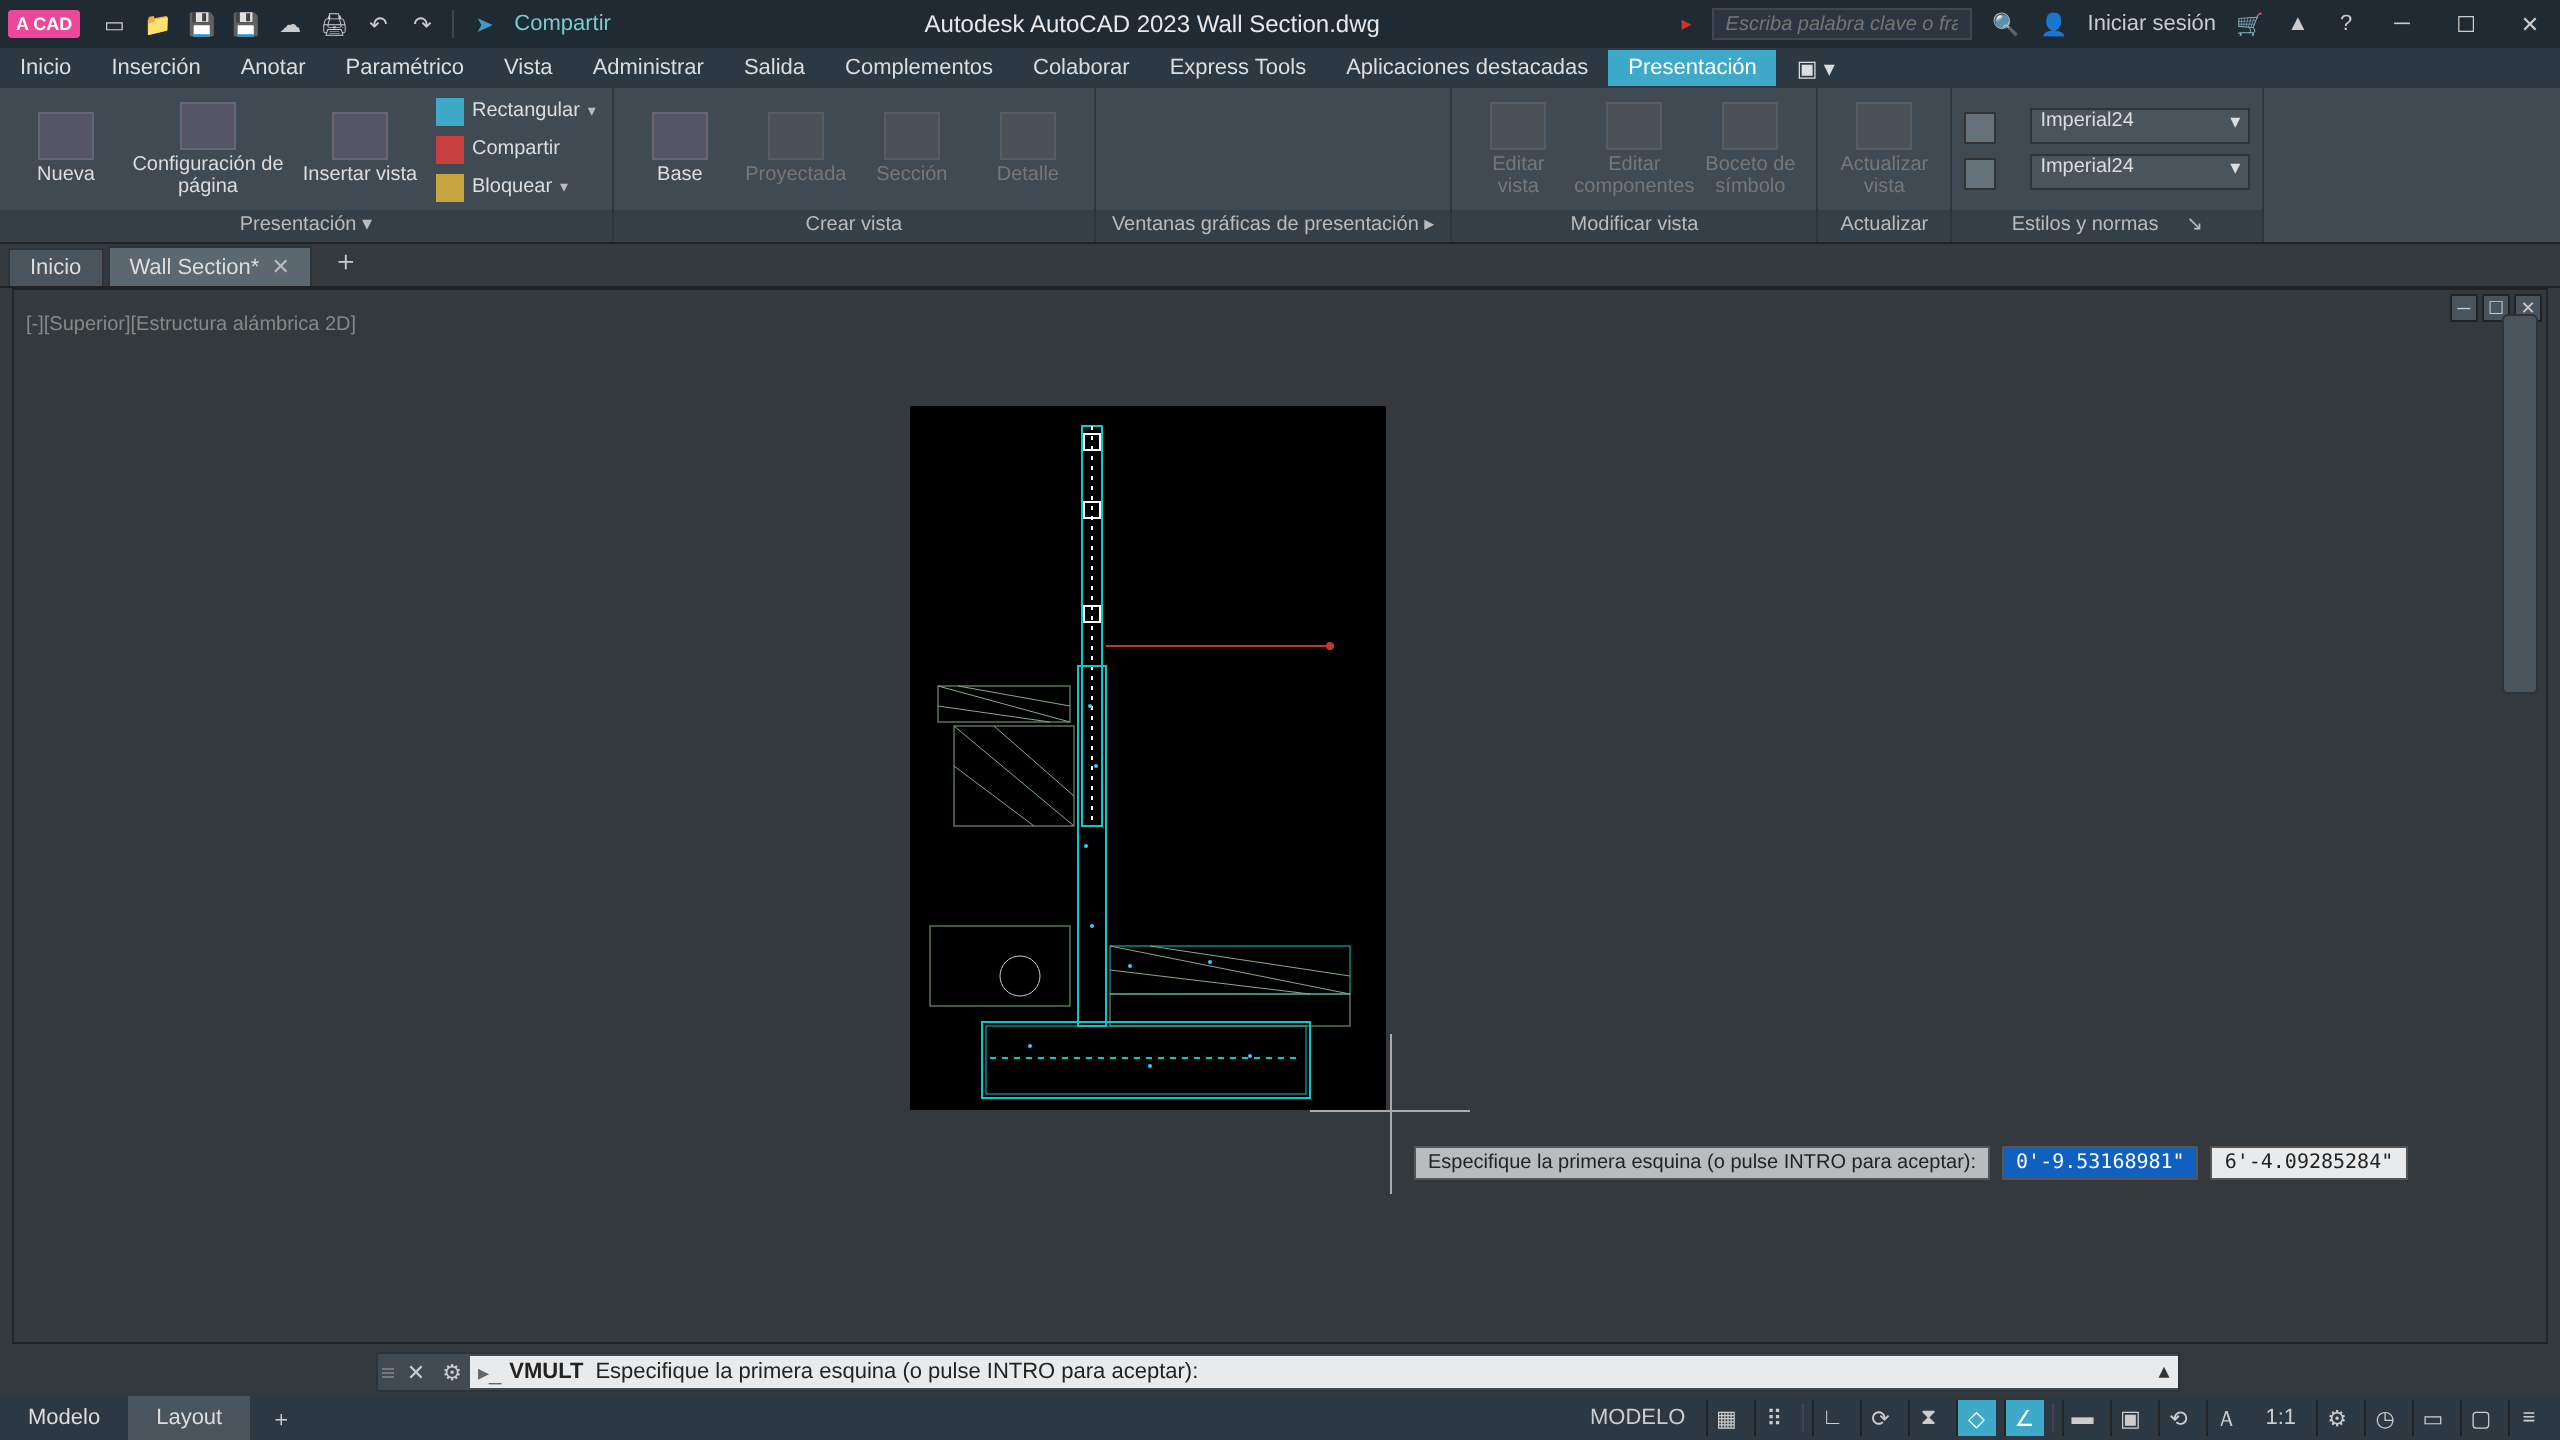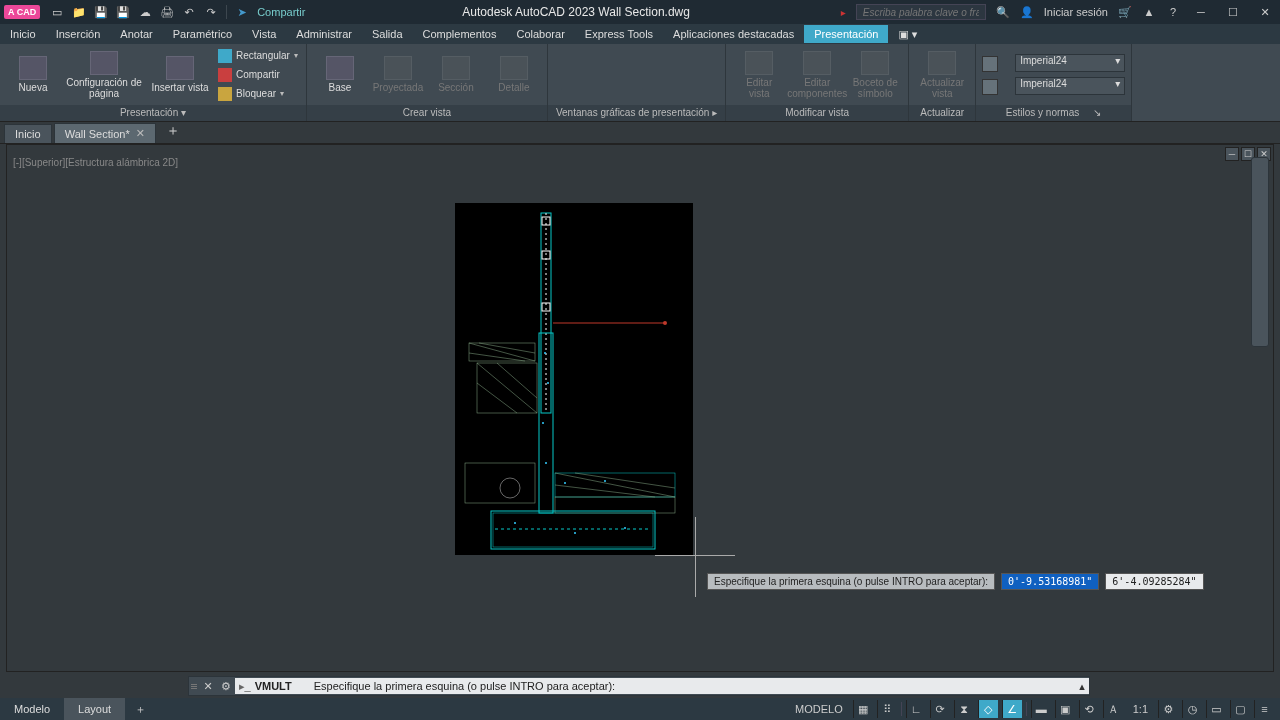--- a/index.html
+++ b/index.html
@@ -63,21 +63,21 @@
 .dyn-text { background: #b8bcbf; color: #222; padding: 2px 6px; border: 1px solid #555; }
 .dyn-field { background: #e8eaec; color: #222; padding: 2px 6px; border: 1px solid #555; font-family: monospace; }
 .dyn-field.sel { background: #1060c0; color: #fff; }
 
 
 .cmdline { position: absolute; left: 188px; right: 190px; bottom: 24px; height: 20px; background: #404a52; border: 1px solid #2c343a; display: flex; align-items: center; font-size: 11px; }
 .cmd-handle { width: 10px; display:flex; flex-direction:column; gap:1px; padding:2px; }
 .cmd-handle span{height:1px;background:#777;}
 .cmd-close, .cmd-cfg { width: 18px; text-align: center; color: #ccc; cursor: pointer; }
 .cmd-input-wrap { flex: 1; background: #e8eaec; height: 16px; display: flex; align-items: center; padding: 0 4px; color: #222; font-family: "Consolas", monospace; font-size: 11px; }
-.cmd-prefix { font-weight: bold; margin-right: 22px; }
+.cmd-prefix { font-weight: bold; margin-right: 6px; }
 .cmd-arrow { width: 14px; text-align: center; color: #333; background:#e8eaec; height:16px; line-height:16px; cursor:pointer;}
 
 
 .bottombar { position: absolute; bottom: 0; left: 0; right: 0; height: 22px; background: #2c3942; display: flex; align-items: center; font-size: 11px; }
 .bottom-left { display: flex; align-items: center; height: 100%; }
 .btab { padding: 3px 14px; color: #ddd; cursor: pointer; height:100%; display:flex; align-items:center;}
 .btab.active { background: #4a545c; font-weight: normal; }
 .btab-add { padding: 3px 10px; color: #ccc; cursor: pointer; }
 .bottom-right { margin-left: auto; display: flex; align-items: center; gap: 4px; padding-right: 6px; color: #ccc; }
 .status-btn { width: 20px; height: 18px; display: inline-flex; align-items: center; justify-content: center; cursor: pointer; font-size: 11px; border-left:1px solid #222; }

